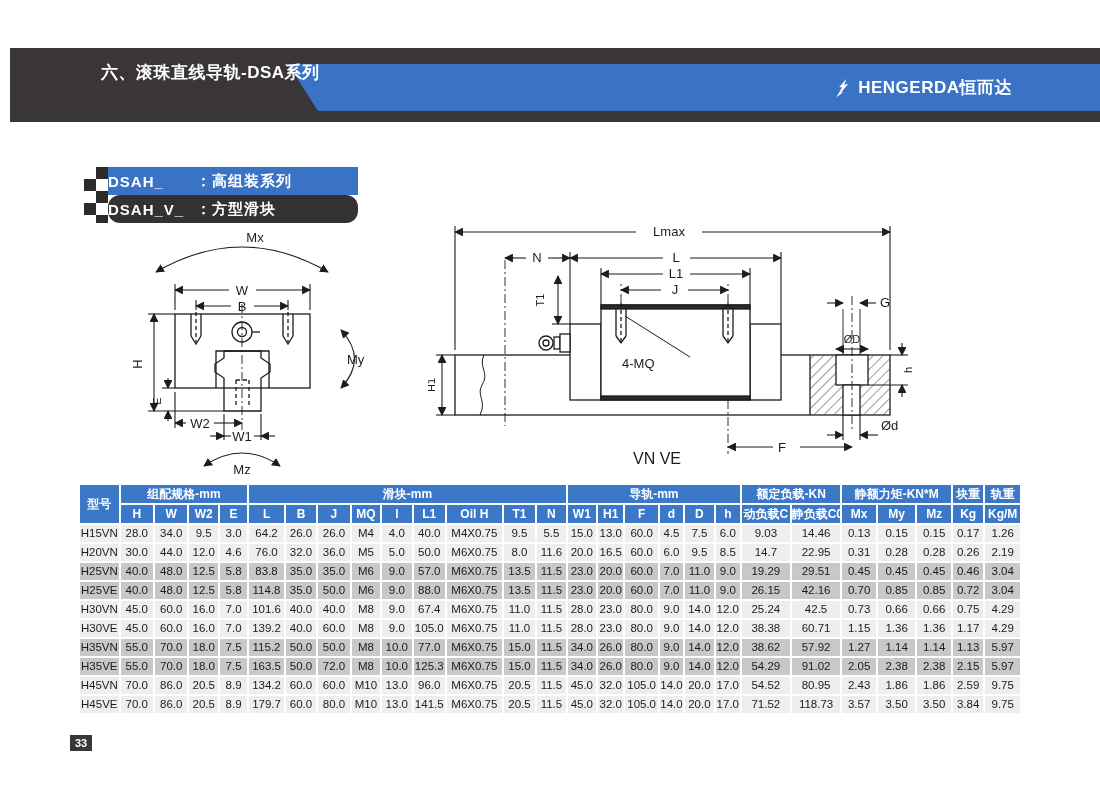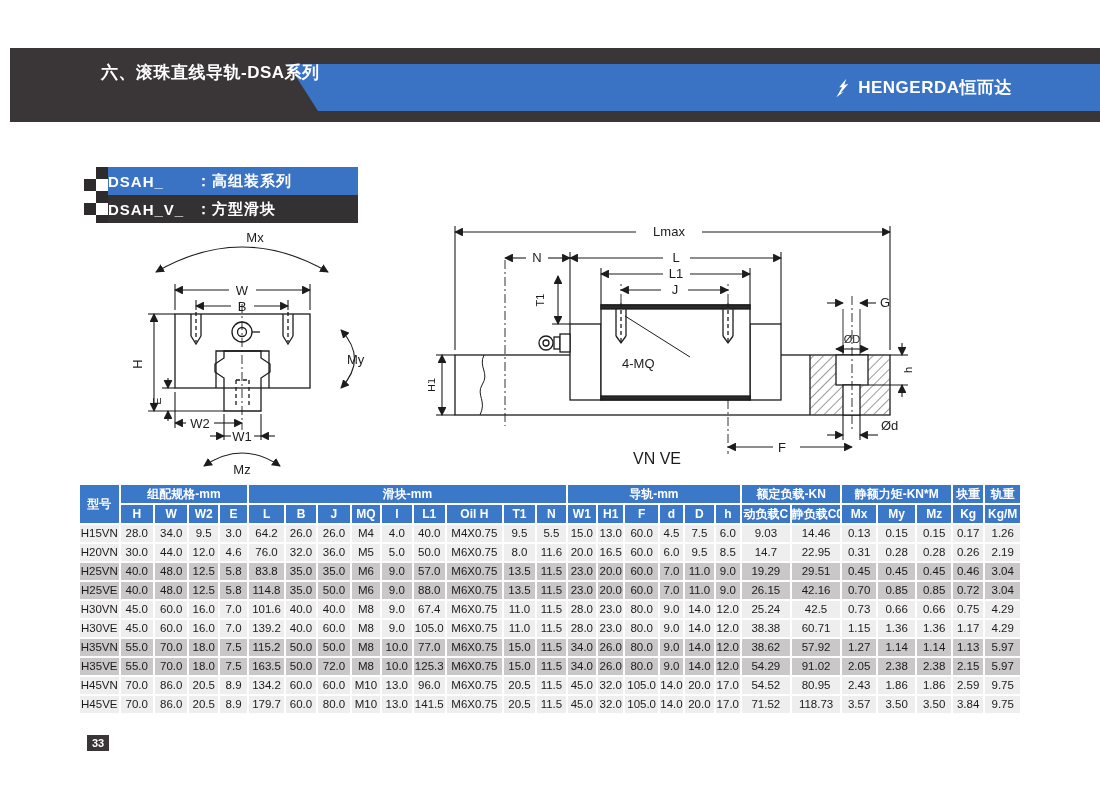--- a/index.html
+++ b/index.html
@@ -17,21 +17,21 @@
   .brand-icon{display:flex;align-items:center;}
 
   
   .badges{position:absolute;left:84px;top:167px;display:flex;}
   .checker{width:24px;height:56px;
            background:repeating-conic-gradient(#2e2b2c 0% 25%, #ffffff 0% 50%) 0 0/24px 24px;}
   .badge-col{display:flex;flex-direction:column;}
   .badge{width:250px;height:28px;display:flex;align-items:center;box-sizing:border-box;
          color:#fff;font-weight:bold;font-size:15px;letter-spacing:1px;white-space:nowrap;}
   .badge.blue{background:var(--accent,#3a72c4);}
-  .badge.dark{background:#343132;}
+  .badge.dark{background:#343132;border-radius:12px;}
   .badge .code{display:inline-block;width:88px;}
 
   
   .diag{position:absolute;}
   .diag text{font-size:13px;fill:#1c1c1c;font-family:"Liberation Sans","DejaVu Sans",sans-serif;}
   .diag .small{font-size:11px;}
   .diag .cap{font-size:16px;}
   .dim{stroke:#1c1c1c;stroke-width:1.1;fill:none;}
   .geo{stroke:#1c1c1c;stroke-width:1.3;fill:none;}
   .geo .fillw{fill:#ffffff;}
@@ -42,21 +42,21 @@
   table.spec{position:absolute;left:78px;top:483px;width:944px;table-layout:fixed;
              border-collapse:separate;border-spacing:2px;}
   table.spec th,table.spec td{padding:0;text-align:center;vertical-align:middle;line-height:1;
              overflow:hidden;white-space:nowrap;}
   table.spec thead th{background:var(--thblue,#3c78c8);color:#fff;font-weight:bold;height:18px;font-size:12px;}
   table.spec tbody td{height:17px;color:#1b1b1b;font-size:11.5px;background:var(--rowlight,#efeeee);}
   table.spec tbody tr.shaded td{background:var(--rowshade,#c9c7c7);}
 
   
   .page-num{position:absolute;left:70px;top:735px;background:var(--dark,#3a3637);color:#fff;
-            font-size:11px;font-weight:bold;padding:2px 5px;margin-left:17px;}
+            font-size:11px;font-weight:bold;padding:2px 5px;}
 </style>
 </head>
 <body>
 
 <div class="page">
 
   <div class="band">
     <div class="band-blue">
       <div class="brand">
         <span class="brand-icon">

